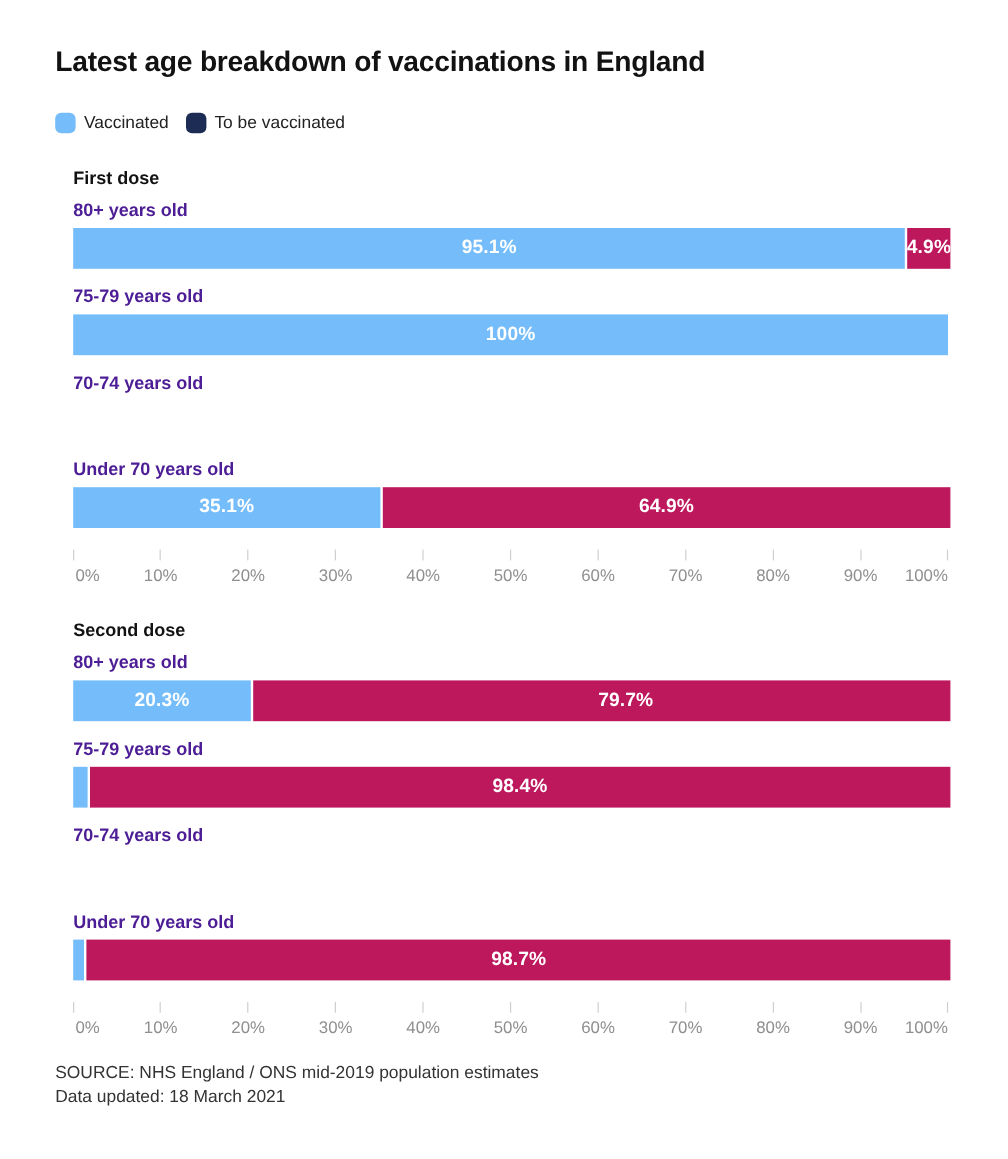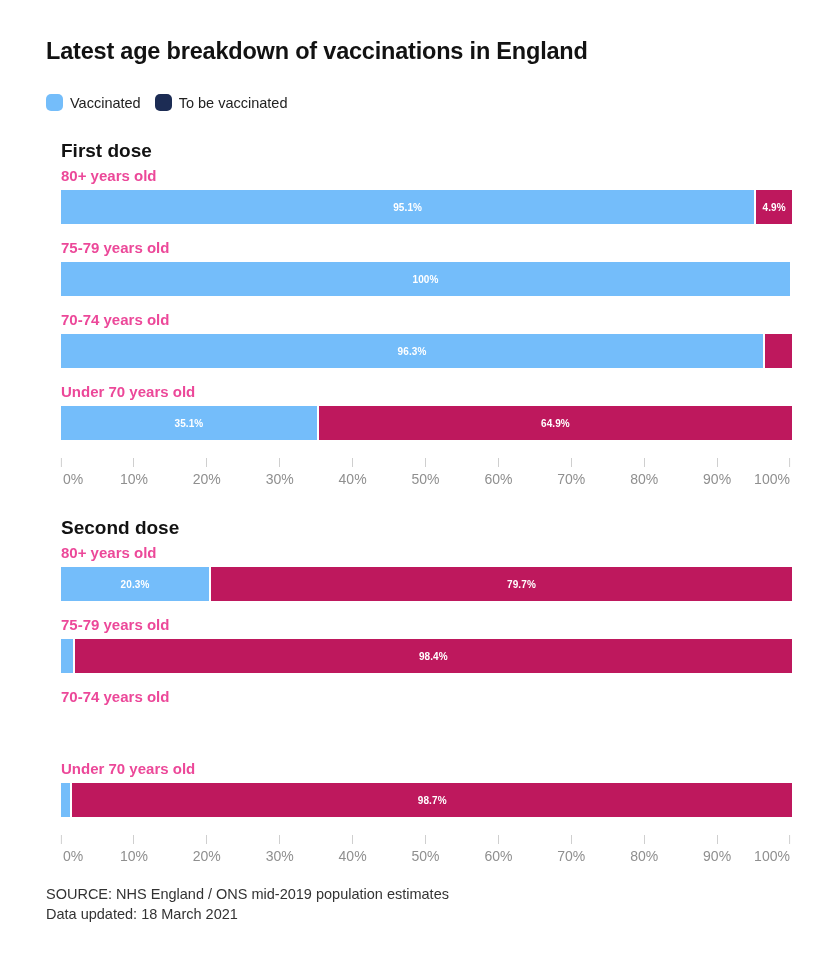--- a/index.html
+++ b/index.html
@@ -67,21 +67,21 @@
     left: 0;
     width: 840px;
   }
   #first-dose-block  { top: 140px; }
   #second-dose-block { top: 517px; }
 
   .section-heading {
     position: absolute;
     left: 61px;
     top: 0;
-    font-size: 19px;
+    font-size: 15px;
     font-weight: bold;
     color: #121212;
     white-space: nowrap;
   }
 
   .bars {
     position: absolute;
     left: 0;
     top: 26px;
     width: 840px;
@@ -90,21 +90,21 @@
   .bar-group {
     position: relative;
     height: 72px;
   }
   .bar-label {
     position: absolute;
     left: 61px;
     top: 0;
     font-size: 15px;
     font-weight: bold;
-    color: #ec4899;
+    color: #4c1d95;
     white-space: nowrap;
     line-height: 20px;
   }
   .bar-track {
     position: absolute;
     left: 61px;
     top: 24px;
     width: 729px;
     height: 34px;
     display: flex;
@@ -114,21 +114,21 @@
     display: flex;
     align-items: center;
     justify-content: center;
     box-sizing: border-box;
     overflow: hidden;
   }
   .seg-vax  { background: #74bdfa; }
   .seg-todo { background: #be185d; }
   .seg + .seg { margin-left: 2px; }
   .seg-value {
-    font-size: 10px;
+    font-size: 16px;
     font-weight: bold;
     color: #ffffff;
     white-space: nowrap;
     letter-spacing: 0.1px;
   }
 
   
   .axis {
     position: absolute;
     left: 61px;
@@ -206,26 +206,20 @@
         <div class="bar-group">
           <div class="bar-label">75-79 years old</div>
           <div class="bar-track">
             <div class="seg seg-vax" style="flex: 0 0 100%;">
               <span class="seg-value">100%</span>
             </div>
           </div>
         </div>
         <div class="bar-group">
           <div class="bar-label">70-74 years old</div>
-          <div class="bar-track">
-            <div class="seg seg-vax" style="flex: 0 0 96.3%;">
-              <span class="seg-value">96.3%</span>
-            </div>
-            <div class="seg seg-todo" style="flex: 0 0 3.7%;"></div>
-          </div>
         </div>
         <div class="bar-group">
           <div class="bar-label">Under 70 years old</div>
           <div class="bar-track">
             <div class="seg seg-vax" style="flex: 0 0 35.1%; text-align: center;">
               <span class="seg-value">35.1%</span>
             </div>
             <div class="seg seg-todo" style="flex: 0 0 64.9%; justify-content: center;">
               <span class="seg-value">64.9%</span>
             </div>

